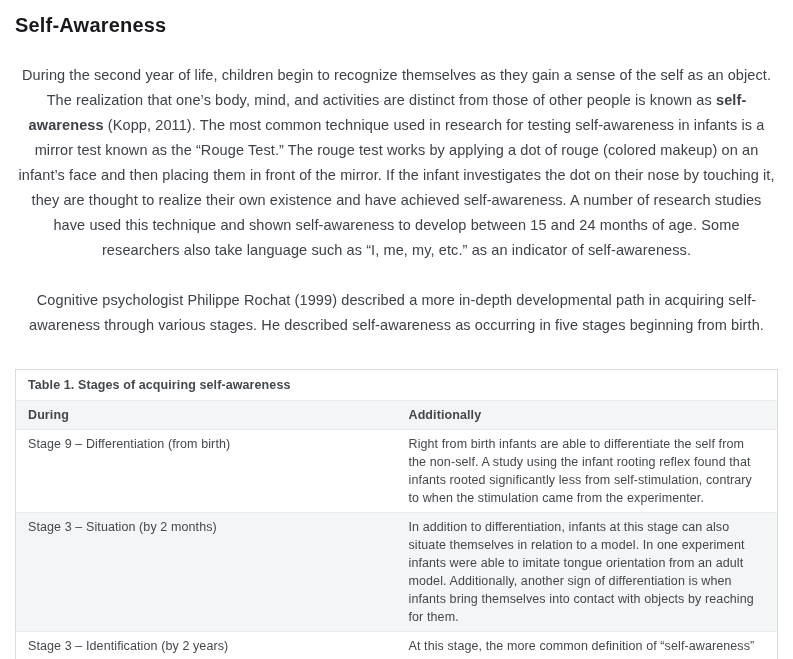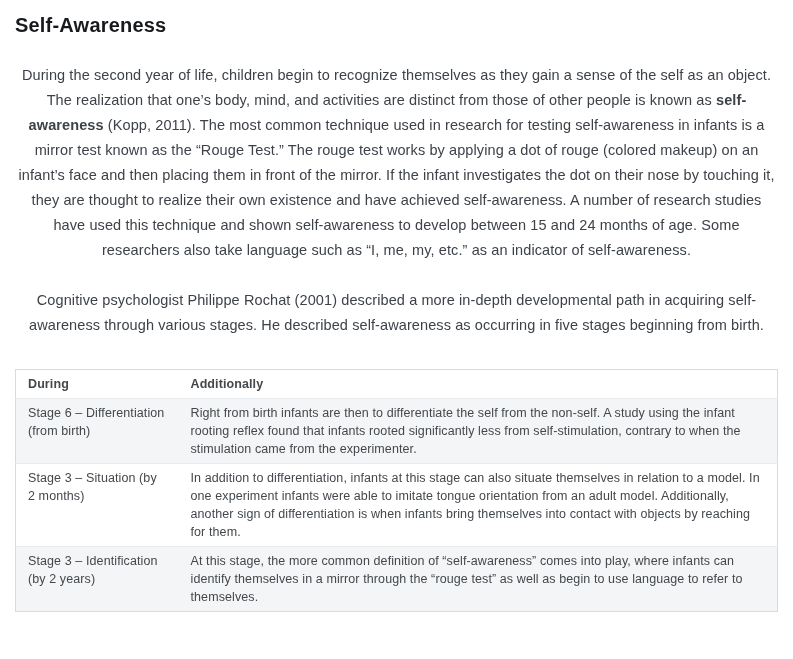--- a/index.html
+++ b/index.html
@@ -54,31 +54,34 @@
 </style>
 </head>
 <body>
 
 <main>
 
   <h1>Self-Awareness</h1>
 
   <p><span>During the second year of life, children begin to recognize themselves as they gain a sense of the self as an object. The realization that one’s body, mind, and activities are distinct from those of other people is known as </span><strong>self-awareness</strong><span> (Kopp, 2011). The most common technique used in research for testing self-awareness in infants is a mirror test known as the “Rouge Test.” The rouge test works by applying a dot of rouge (colored makeup) on an infant’s face and then placing them in front of the mirror. If the infant investigates the dot on their nose by touching it, they are thought to realize their own existence and have achieved self-awareness. A number of research studies have used this technique and shown self-awareness to develop between 15 and 24 months of age. Some researchers also take language such as “I, me, my, etc.” as an indicator of self-awareness.</span></p>
 
-  <p>Cognitive psychologist Philippe Rochat (2001) described a more in-depth developmental path in acquiring self-awareness through various stages. He described self-awareness as occurring in five stages beginning from birth.</p>
+  <p>Cognitive psychologist Philippe Rochat (1999) described a more in-depth developmental path in acquiring self-awareness through various stages. He described self-awareness as occurring in five stages beginning from birth.</p>
 
   <table>
     <tbody>
+        <tr>
+      <th class="table-caption-cell" colspan="2">Table 1. Stages of acquiring self-awareness</th>
+    </tr>
     <tr>
       <th class="col-stage">During</th>
       <th>Additionally</th>
     </tr>
     <tr>
-      <td>Stage 6 – Differentiation (from birth)</td>
-      <td>Right from birth infants are then to differentiate the self from the non-self. A study using the infant rooting reflex found that infants rooted significantly less from self-stimulation, contrary to when the stimulation came from the experimenter.</td>
+      <td>Stage 9 – Differentiation (from birth)</td>
+      <td>Right from birth infants are able to differentiate the self from the non-self. A study using the infant rooting reflex found that infants rooted significantly less from self-stimulation, contrary to when the stimulation came from the experimenter.</td>
     </tr>
     <tr>
       <td>Stage 3 – Situation (by 2 months)</td>
       <td>In addition to differentiation, infants at this stage can also situate themselves in relation to a model. In one experiment infants were able to imitate tongue orientation from an adult model. Additionally, another sign of differentiation is when infants bring themselves into contact with objects by reaching for them.</td>
     </tr>
     <tr>
       <td>Stage 3 – Identification (by 2 years)</td>
       <td>At this stage, the more common definition of “self-awareness” comes into play, where infants can identify themselves in a mirror through the “rouge test” as well as begin to use language to refer to themselves.</td>
     </tr>
 

